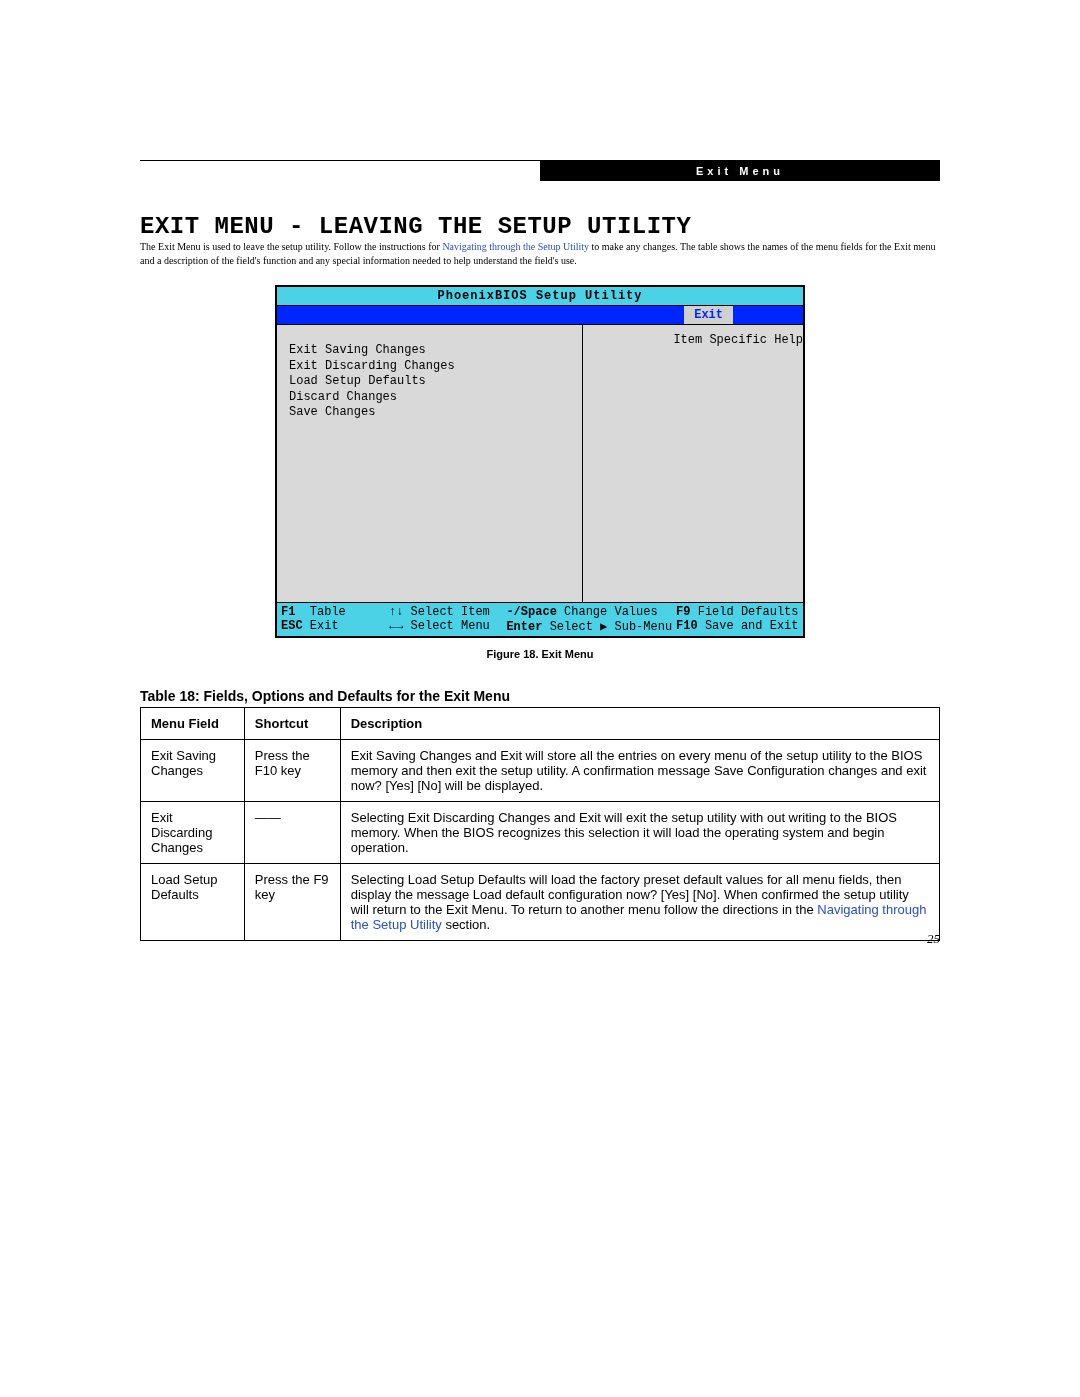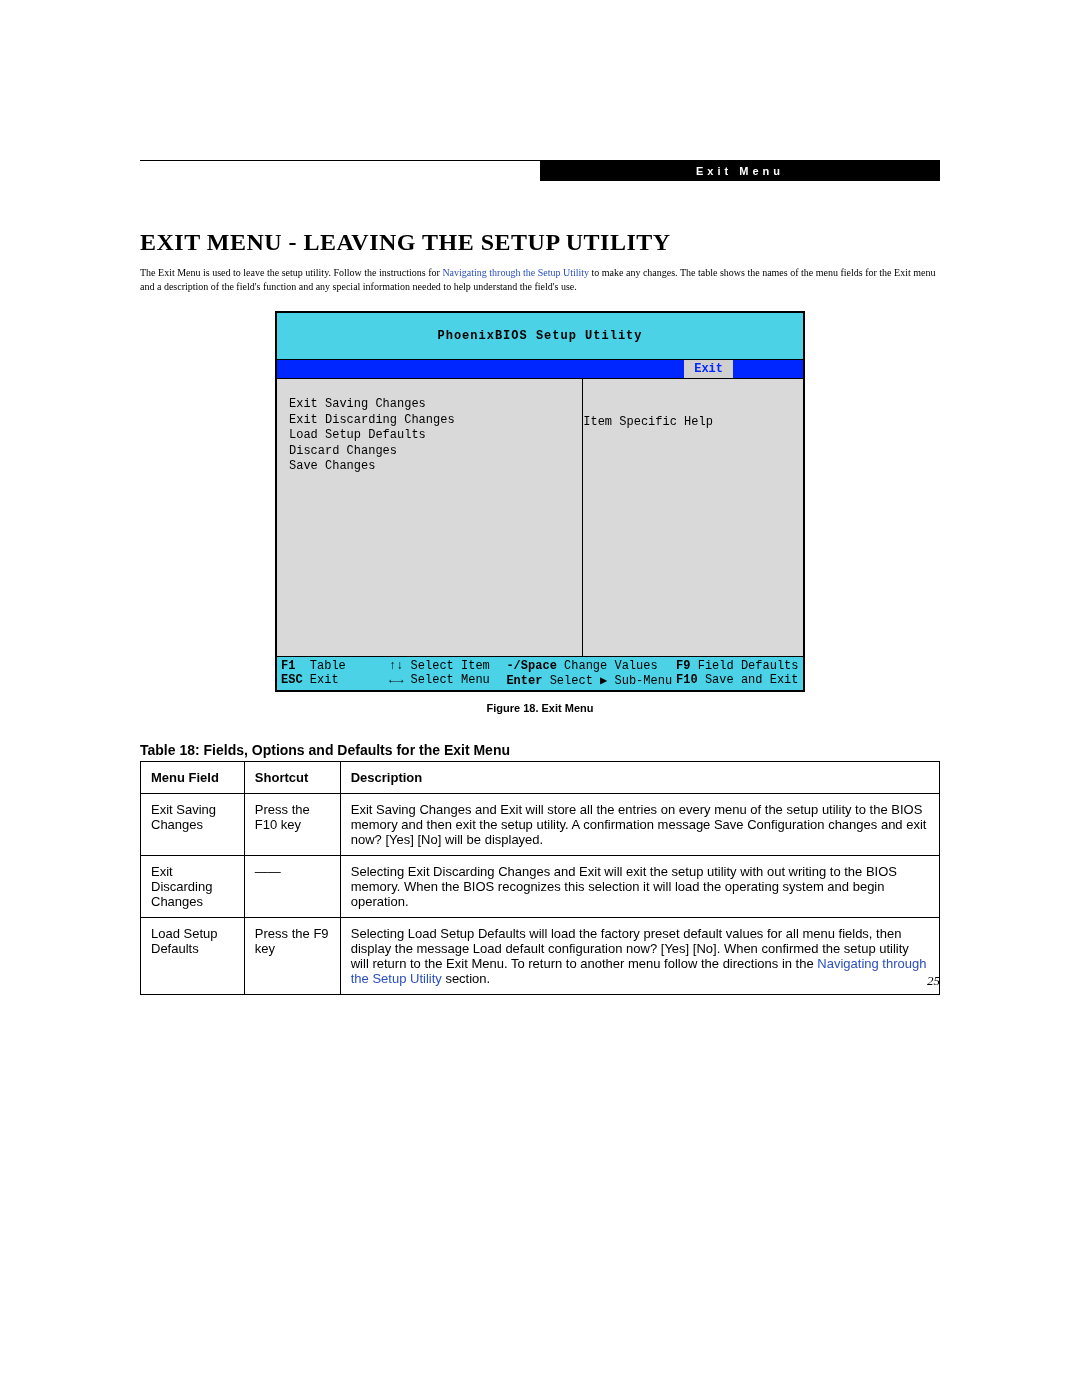--- a/index.html
+++ b/index.html
@@ -9,44 +9,43 @@
     padding: 160px 140px 80px 140px;
     position: relative;
   }
   .top-rule {
     border-top: 1px solid #000;
     margin-bottom: 2px;
   }
   .header-bar {
     position: relative;
     height: 22px;
-    margin-bottom: 44px;
+    margin-bottom: 28px;
   }
   .header-black {
     position: absolute;
     right: 0;
     top: -2px;
     width: 400px;
     height: 20px;
     background: #000;
     text-align: center;
     color: #fff;
     font-family: Arial, Helvetica, sans-serif;
     font-weight: bold;
     font-size: 11px;
     letter-spacing: 4px;
     line-height: 20px;
   }
   h1.section-title {
-    font-family: Liberation Serif, serif;
+    font-family: Liberation Mono, monospace;
     font-weight: 800;
     letter-spacing: 0.5px;
     font-size: 24px;
     text-transform: uppercase;
-    margin-bottom: 10px;
   }
   p.body {
     font-size: 10px;
     line-height: 1.35;
     margin-bottom: 18px;
   }
   a.link, span.link { color: #2a4fbf; text-decoration: none; cursor: pointer; }
   
   .bios-wrap {
     width: 530px;
@@ -54,21 +53,21 @@
     border: 2px solid #000;
     font-family: "Courier New", Courier, monospace;
     font-size: 12px;
   }
   .bios-title {
     background: #4bd2e6;
     color: #000;
     text-align: center;
     font-weight: bold;
     letter-spacing: 1px;
-    padding: 16px 0;
+    padding: 2px 0;
     border-bottom: 1px solid #000;
   }
   .bios-tabs {
     background: #0026ff;
     height: 18px;
     position: relative;
   }
   .bios-tabs .tab {
     position: absolute;
     top: 0;
@@ -88,23 +87,22 @@
   .bios-left {
     flex: 1.28;
     border-right: 1px solid #000;
     padding: 18px 12px;
   }
   .bios-right {
     flex: 1;
     padding: 0;
   }
   .bios-help-head {
-    text-align: left;
+    text-align: right;
     padding: 8px 0 14px 0;
-    margin-top: 28px;
   }
   .bios-help-body {
     padding: 0 14px;
     line-height: 1.35;
   }
   .bios-left div { padding: 0; line-height: 1.3; }
   .bios-footer {
     background: #4bd2e6;
     border-top: 1px solid #000;
     padding: 2px 4px 2px 4px;
@@ -141,21 +139,21 @@
     border: 1px solid #000;
     padding: 8px 10px;
     vertical-align: top;
     text-align: left;
   }
   table.fields th { font-weight: bold; }
   .col-menu { width: 13%; }
   .col-short { width: 12%; }
   .page-num {
     position: absolute;
-    bottom: 86px;
+    bottom: 74px;
     right: 140px;
     font-style: italic;
     font-size: 13px;
   }
 </style>
 </head>
 <body>
 
 <div class="page">
   <div class="top-rule"></div>

